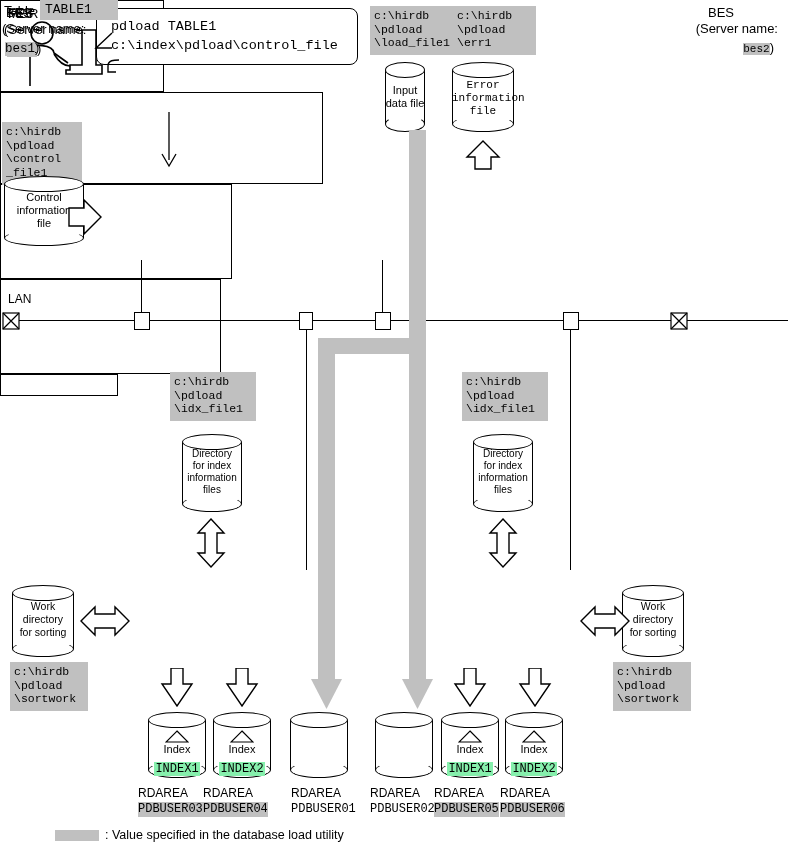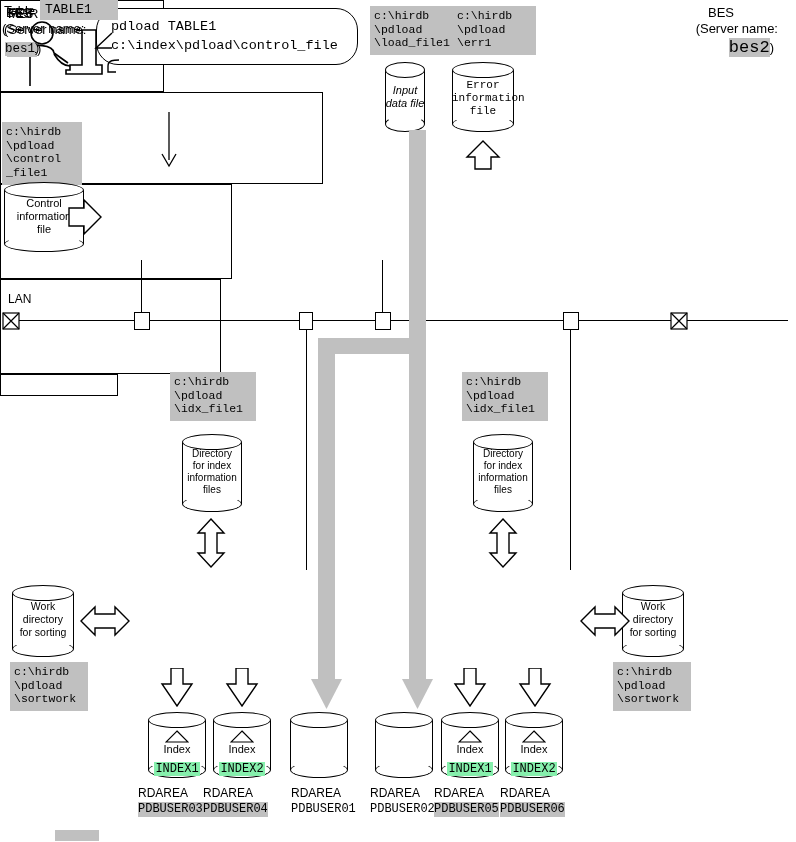--- a/index.html
+++ b/index.html
@@ -22,21 +22,21 @@
              border:1px solid #000;border-radius:50%;background:#fff;box-sizing:border-box;}
   .cyl .cbot{position:absolute;left:0;bottom:0;right:0;height:16px;
              border:1px solid #000;border-radius:50%;background:#fff;box-sizing:border-box;
              border-top-color:transparent;}
   .cyl .clabel{position:absolute;left:0;right:0;top:12px;text-align:center;
                font-size:11px;line-height:13px;}
   .conn{position:absolute;border:1px solid #000;background:#fff;box-sizing:border-box;}
   .legend{position:absolute;font-size:12.5px;}
   .legend .sw{display:inline-block;width:44px;height:11px;background:#c0c0c0;
               vertical-align:middle;margin-right:6px;}
-  .callout{position:absolute;border:1px solid #000;border-radius:22px;background:#fff;
+  .callout{position:absolute;border:1px solid #000;border-radius:8px;background:#fff;
            box-sizing:border-box;}
   .callout .ctext{position:absolute;left:14px;top:8px;font-family:"Liberation Mono", monospace;
                   font-size:13.5px;line-height:19px;white-space:pre;}
   .rdlab{position:absolute;font-size:12px;line-height:15px;text-align:left;}
   .rdlab .nm{font-family:"Liberation Mono", monospace;font-size:12px;display:inline-block;}
   .idxname{position:absolute;left:0;right:0;text-align:center;}
   .idxname span{font-family:"Liberation Mono", monospace;font-size:12px;background:#86efac;padding:0 1px;}
 </style>
 </head>
 <body>
@@ -64,21 +64,21 @@
   <path d="M2 42 L9 54 L16 42" stroke="#000" stroke-width="1.3" fill="none"></path>
 </svg>
 
 <div class="pathlabel abs" style="left:370px;top:6px;width:78px;height:42px;">c:\hirdb
 \pdload
 \load_file1</div>
 <div class="pathlabel abs" style="left:453px;top:6px;width:75px;height:42px;">c:\hirdb
 \pdload
 \err1</div>
 
-<div class="cyl" style="left:385px;top:62px;width:40px;height:70px;font-style:italic;">
+<div class="cyl" style="left:385px;top:62px;width:40px;height:70px;">
   <div class="cbody"></div>
     <div class="cbot"></div>
     <div class="ctop"></div>
   <div class="clabel" style="top:22px;white-space:pre;">Input
 data file</div>
 </div>
 
 <div class="cyl" style="left:452px;top:62px;width:62px;height:70px;">
   <div class="cbody"></div>
     <div class="cbot"></div>
@@ -89,21 +89,21 @@
 </div>
 
 <svg class="abs" style="left:464px;top:140px;" width="38" height="30" viewBox="0 0 38 30">
   <path d="M19 1 L35 17 L27 17 L27 29 L11 29 L11 17 L3 17 Z" fill="#fff" stroke="#000" stroke-width="1.4"></path>
 </svg>
 
 <div class="pathlabel abs" style="left:2px;top:122px;width:72px;height:56px;">c:\hirdb
 \pdload
 \control
 _file1</div>
-<div class="cyl" style="left:4px;top:182px;width:80px;height:70px;">
+<div class="cyl" style="left:4px;top:176px;width:80px;height:70px;">
   <div class="cbody"></div>
     <div class="cbot"></div>
     <div class="ctop"></div>
   <div class="clabel" style="top:15px;white-space:pre;">Control
 information
 file</div>
 </div>
 <svg class="abs" style="left:68px;top:198px;" width="34" height="38" viewBox="0 0 34 38">
   <path d="M33 19 L16 2 L16 10 L1 10 L1 28 L16 28 L16 36 Z" fill="#fff" stroke="#000" stroke-width="1.4"></path>
 </svg>
@@ -219,21 +219,21 @@
   <div class="boxtxt abs" style="left:2px;top:21px;">(Server name:</div>
   <div class="abs" style="left:5px;top:38px;">
     <span class="mono hl" style="font-size:12.5px;">bes1</span><span class="boxtxt">)</span>
   </div>
 </div>
 
 <div class="box" style="left:355px;top:570px;width:221px;height:95px;">
   <div class="boxtxt abs" style="right:62px;top:5px;">BES</div>
   <div class="boxtxt abs" style="right:18px;top:21px;">(Server name:</div>
   <div class="abs" style="right:22px;top:38px;">
-    <span class="mono hl" style="font-size:17px;">bes2</span><span class="boxtxt">)</span>
+    <span class="mono hl" style="font-size:11px;">bes2</span><span class="boxtxt">)</span>
   </div>
 </div>
 
 <svg class="abs" style="left:160px;top:668px;" width="34" height="40" viewBox="0 0 34 40">
   <path d="M11 0 L23 0 L23 16 L32 16 L17 38 L2 16 L11 16 Z" fill="#fff" stroke="#000" stroke-width="1.4"></path>
 </svg>
 <svg class="abs" style="left:225px;top:668px;" width="34" height="40" viewBox="0 0 34 40">
   <path d="M11 0 L23 0 L23 16 L32 16 L17 38 L2 16 L11 16 Z" fill="#fff" stroke="#000" stroke-width="1.4"></path>
 </svg>
 <svg class="abs" style="left:453px;top:668px;" width="34" height="40" viewBox="0 0 34 40">
@@ -332,14 +332,14 @@
   <div class="idxname" style="top:46px;">
     <span>INDEX2</span>
   </div>
 </div>
 <div class="rdlab" style="left:500px;top:786px;">
   <div>RDAREA</div>
   <div><span class="nm hl">PDBUSER06</span></div>
 </div>
 
 <div class="legend" style="left:55px;top:828px;">
-  <span class="sw"></span>
+  <span class="sw"></span><span>: Value specified in the database load utility</span>
 </div>
 
 </body></html>

